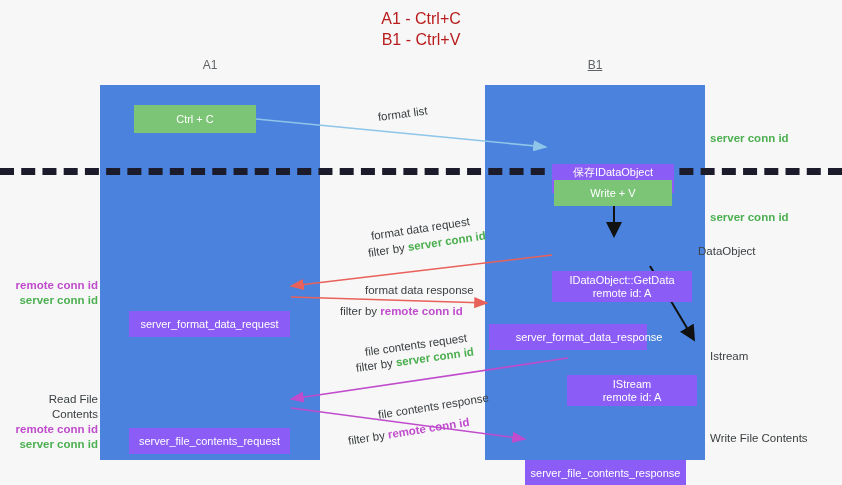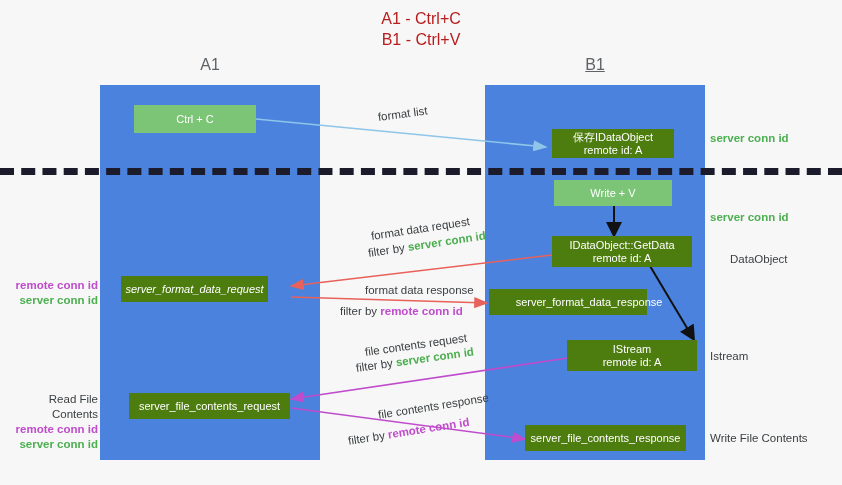--- a/index.html
+++ b/index.html
@@ -17,40 +17,40 @@
   
   #title{
     left:0;top:8px;width:842px;
     text-align:center;
     font-size:16px;line-height:21px;
     color:#b91c1c;
   }
 
   
   .col-head{
-    text-align:center;font-size:16px;line-height:14px;color:#5f6368;
+    text-align:center;font-size:12px;line-height:14px;color:#5f6368;
   }
 
   
   .panel{background:#4a82dd;}
   #panel-a1{left:100px;top:85px;width:220px;height:375px;}
   #panel-b1{left:485px;top:85px;width:220px;height:375px;}
 
   
   .node{
     position:absolute;
     display:flex;flex-direction:column;
     align-items:center;justify-content:center;
     color:#ffffff;font-size:11px;line-height:13px;
     text-align:left;
     box-sizing:border-box;
     padding:2px 4px;
   }
   .node.green{background:#7cc576;}
-  .node.orange{background:#4d7c0f;}
+  .node.orange{background:#8b5cf6;margin-top:35px;}
   .node .l2{font-size:11px;}
 
   
   #divider{
     left:0;top:168px;width:842px;height:0;
     border-top:7px dashed #1b1b2b;
   }
 
   
   .side-label{font-size:11.5px;line-height:15px;}
@@ -139,41 +139,41 @@
   <div class="node orange" style="left:552px;top:236px;width:140px;height:31px;">
     <div>IDataObject::GetData</div>
     <div class="l2">remote id: A</div>
   </div>
 
   <div class="node orange" style="left:567px;top:340px;width:130px;height:31px;">
     <div>IStream</div>
     <div class="l2">remote id: A</div>
   </div>
 
-  <div class="node orange" style="left:121px;top:276px;width:147px;height:26px;font-style:italic;">
+  <div class="node orange" style="left:129px;top:276px;width:161px;height:26px;">
     <div>server_format_data_request</div>
   </div>
 
   <div class="node orange" style="left:489px;top:289px;width:158px;height:26px;padding-left:46px;">
     <div>server_format_data_response</div>
   </div>
 
   <div class="node orange" style="left:129px;top:393px;width:161px;height:26px;">
     <div>server_file_contents_request</div>
   </div>
 
   <div class="node orange" style="left:525px;top:425px;width:161px;height:26px;">
     <div>server_file_contents_response</div>
   </div>
 
   <div class="abs side-label green-txt" style="left:710px;top:131px;">server conn id</div>
 
   <div class="abs side-label green-txt" style="left:710px;top:210px;">server conn id</div>
 
-  <div class="abs side-label plain-txt" style="left:730px;top:244px;margin-top:8px;">DataObject</div>
+  <div class="abs side-label plain-txt" style="left:698px;top:244px;">DataObject</div>
 
   <div class="abs side-label plain-txt" style="left:710px;top:349px;">Istream</div>
 
   <div class="abs side-label plain-txt" style="left:710px;top:431px;">Write File Contents</div>
 
   <div class="abs" style="left:10px;top:278px;width:88px;text-align:right;">
     <div class="side-label purple-txt">remote conn id</div>
     <div class="side-label green-txt">server conn id</div>
   </div>
 

